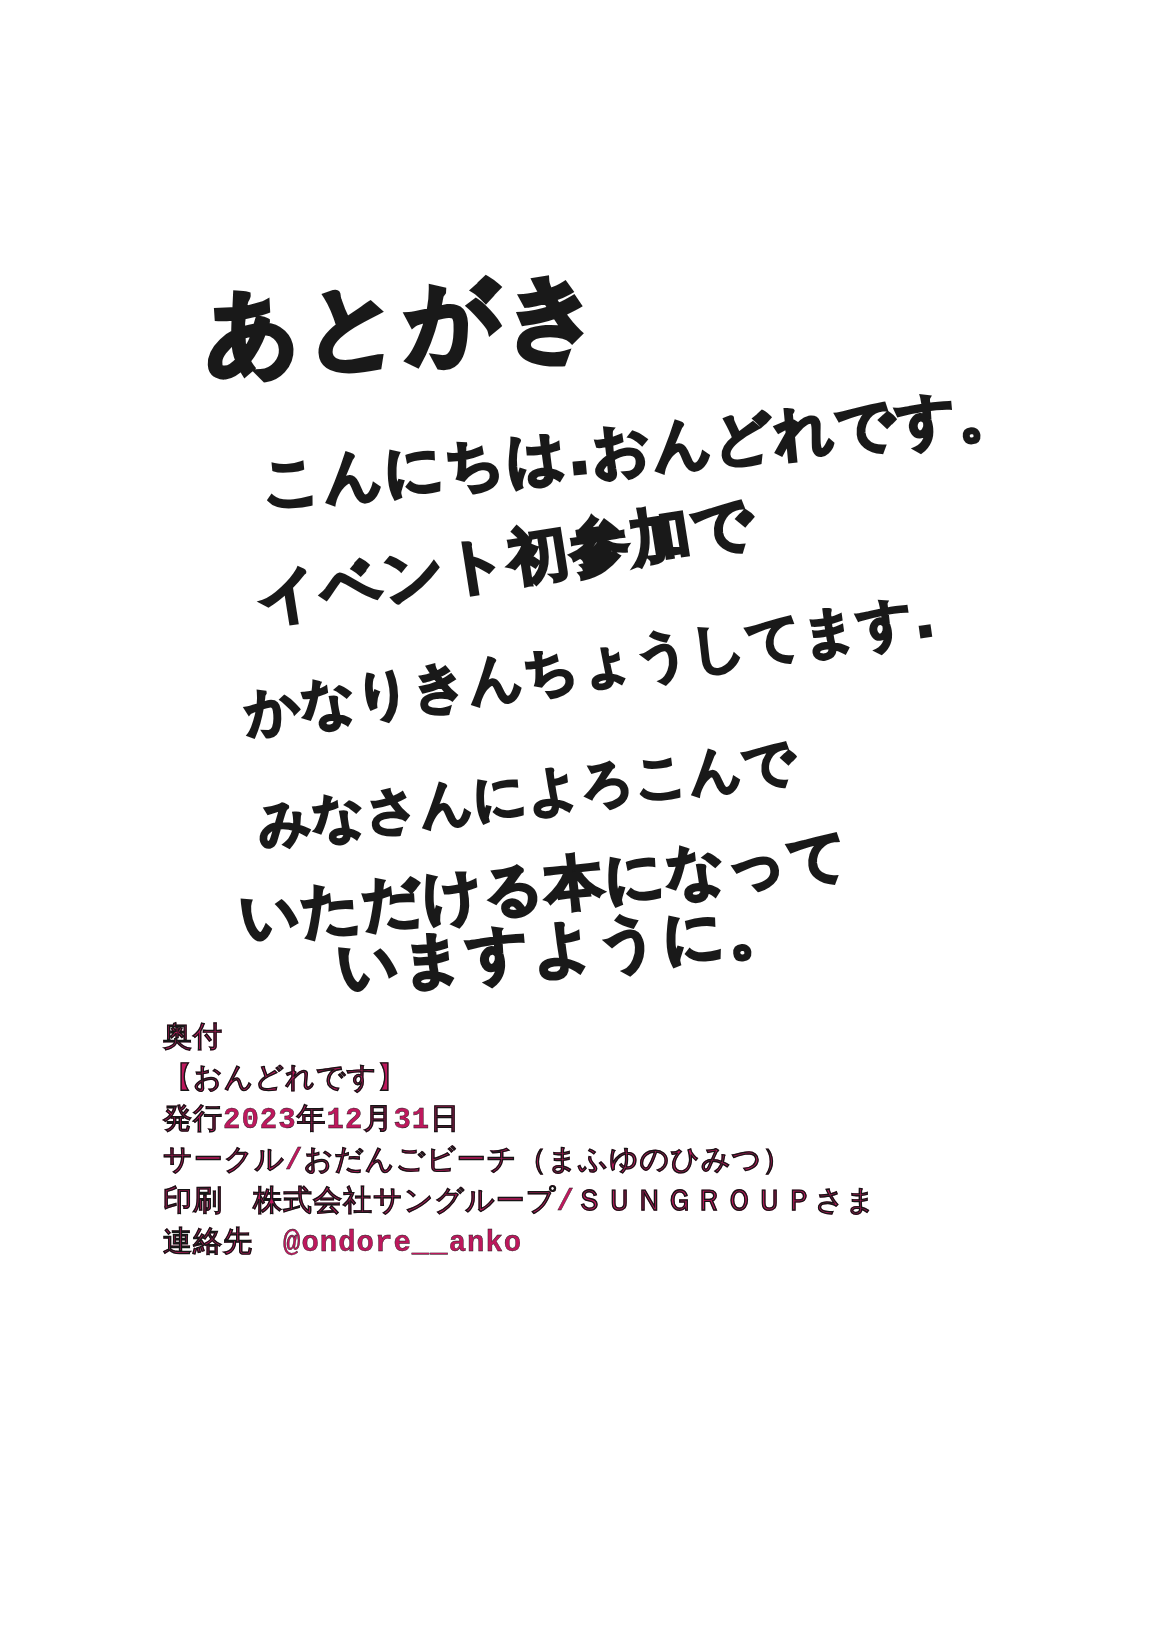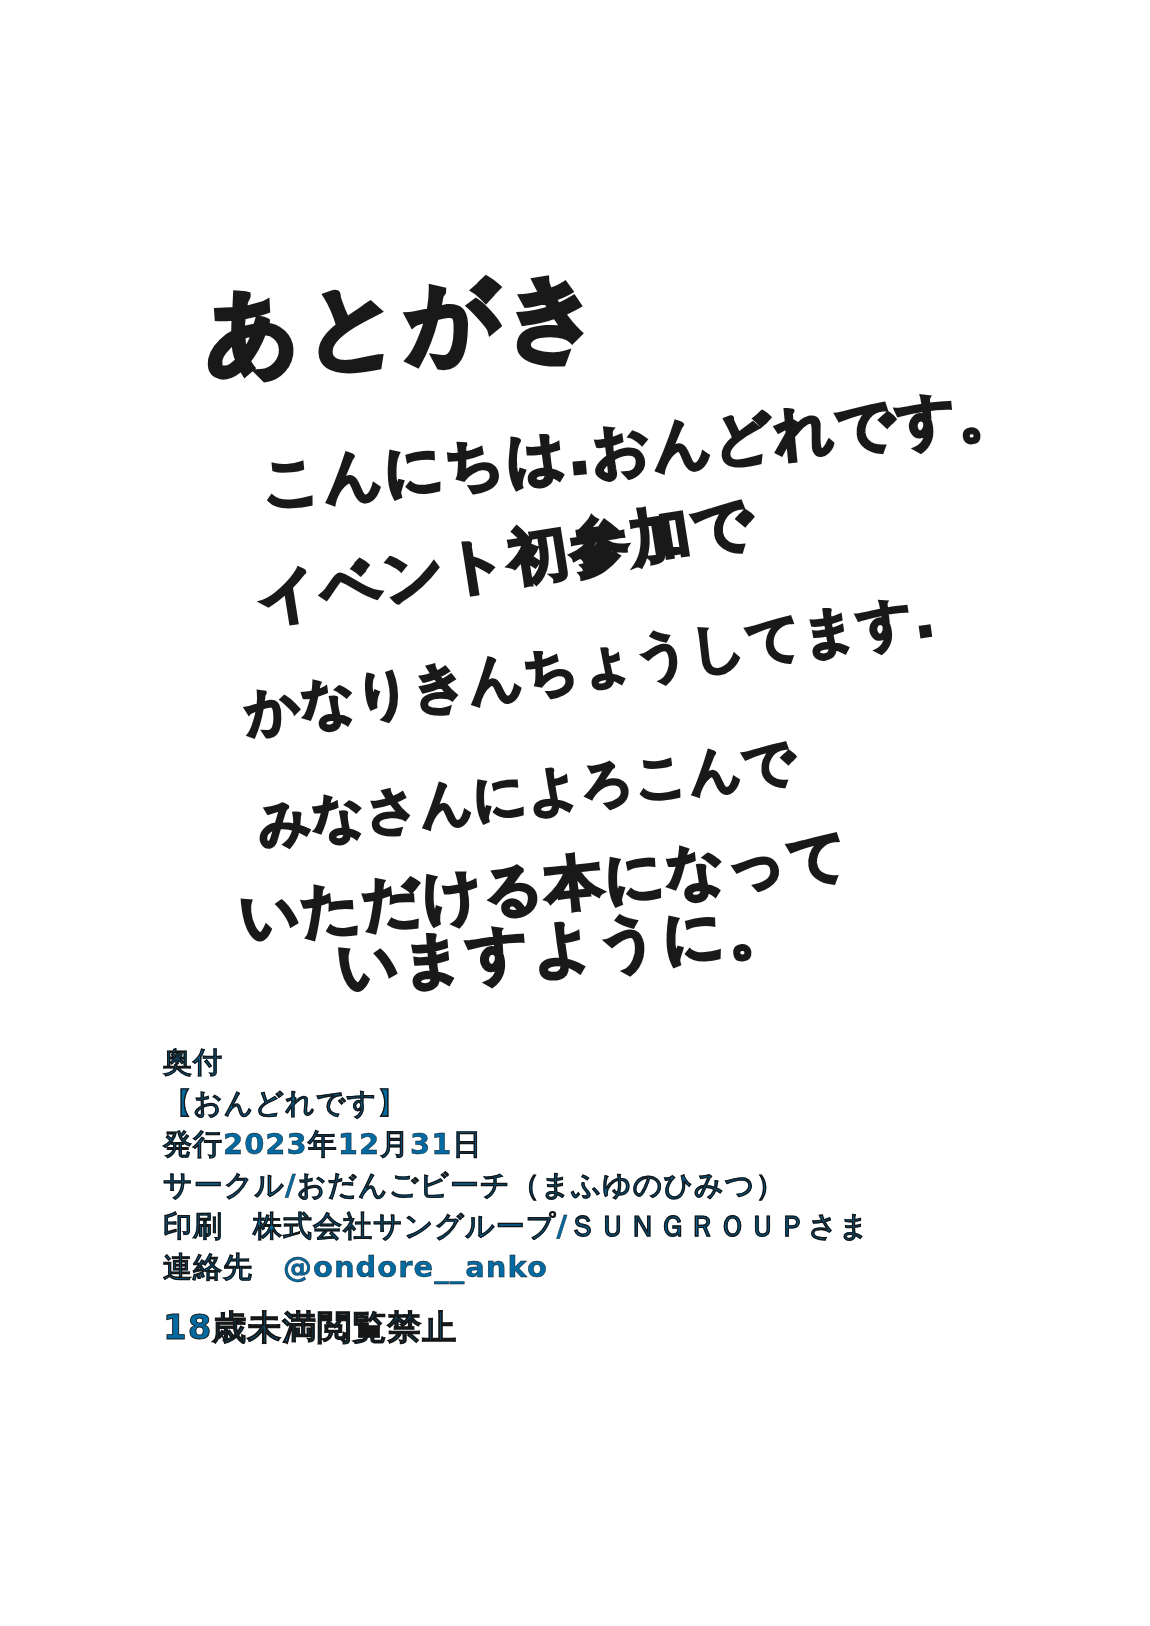--- a/index.html
+++ b/index.html
@@ -74,22 +74,23 @@
     font-size: 60px;
     letter-spacing: 4px;
     -webkit-text-stroke: 3px #191919;
     transform: rotate(-5deg);
   }
 
   
   .colophon {
     position: absolute;
     left: 163px;
-    top: 1042px;
-    color: #0369a1;
+    top: 1018px;
+    color: #be185d;
+    font-family: Liberation Mono, monospace;
   }
   .colophon-line {
     font-size: 29px;
     line-height: 41px;
     font-weight: 600;
     letter-spacing: 1px;
     white-space: nowrap;
     -webkit-text-stroke: 0.4px #161616;
   }
   .warnings {
@@ -125,17 +126,16 @@
 
   <div class="colophon">
     <div class="colophon-line">奥付</div>
     <div class="colophon-line">【おんどれです】</div>
     <div class="colophon-line">発行2023年12月31日</div>
     <div class="colophon-line">サークル/おだんごビーチ（まふゆのひみつ）</div>
     <div class="colophon-line">印刷　株式会社サングループ/ＳＵＮＧＲＯＵＰさま</div>
     <div class="colophon-line">連絡先　@ondore__anko</div>
 
     <div class="warnings">
-      <div class="warning-line">18歳未満閲覧禁止</div>
     </div>
   </div>
 
 </div>
 
 </body></html>

